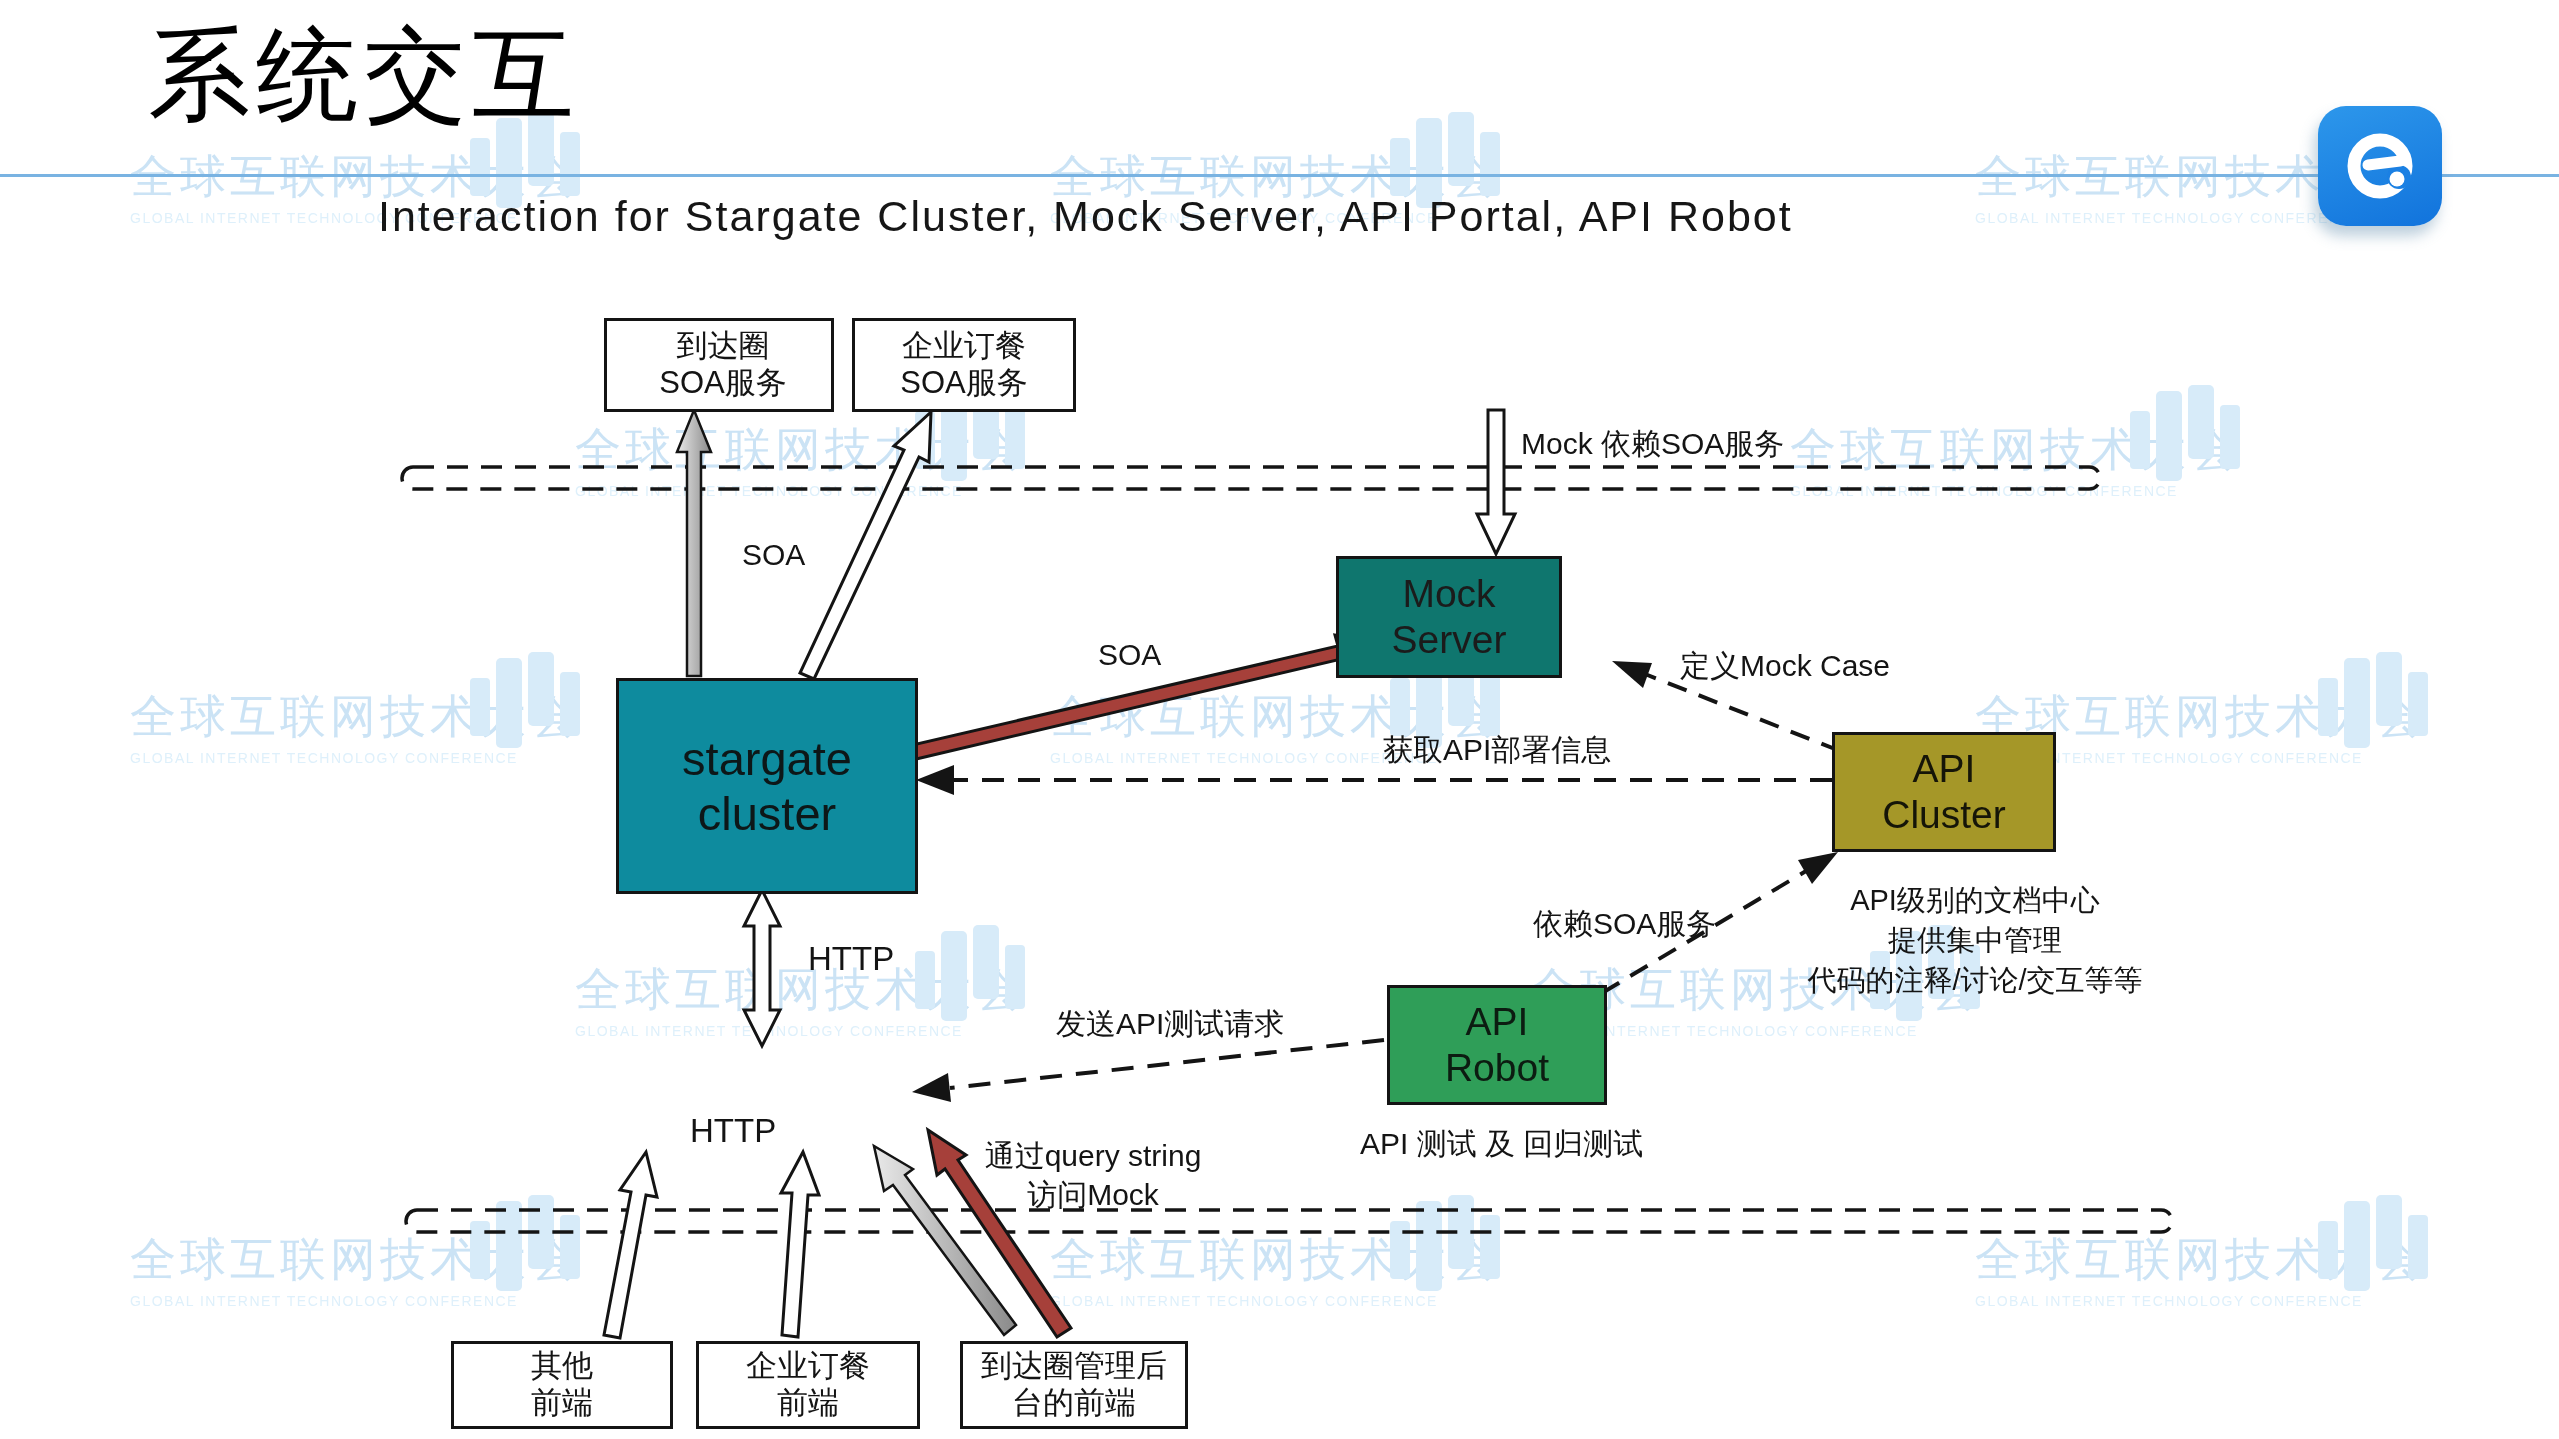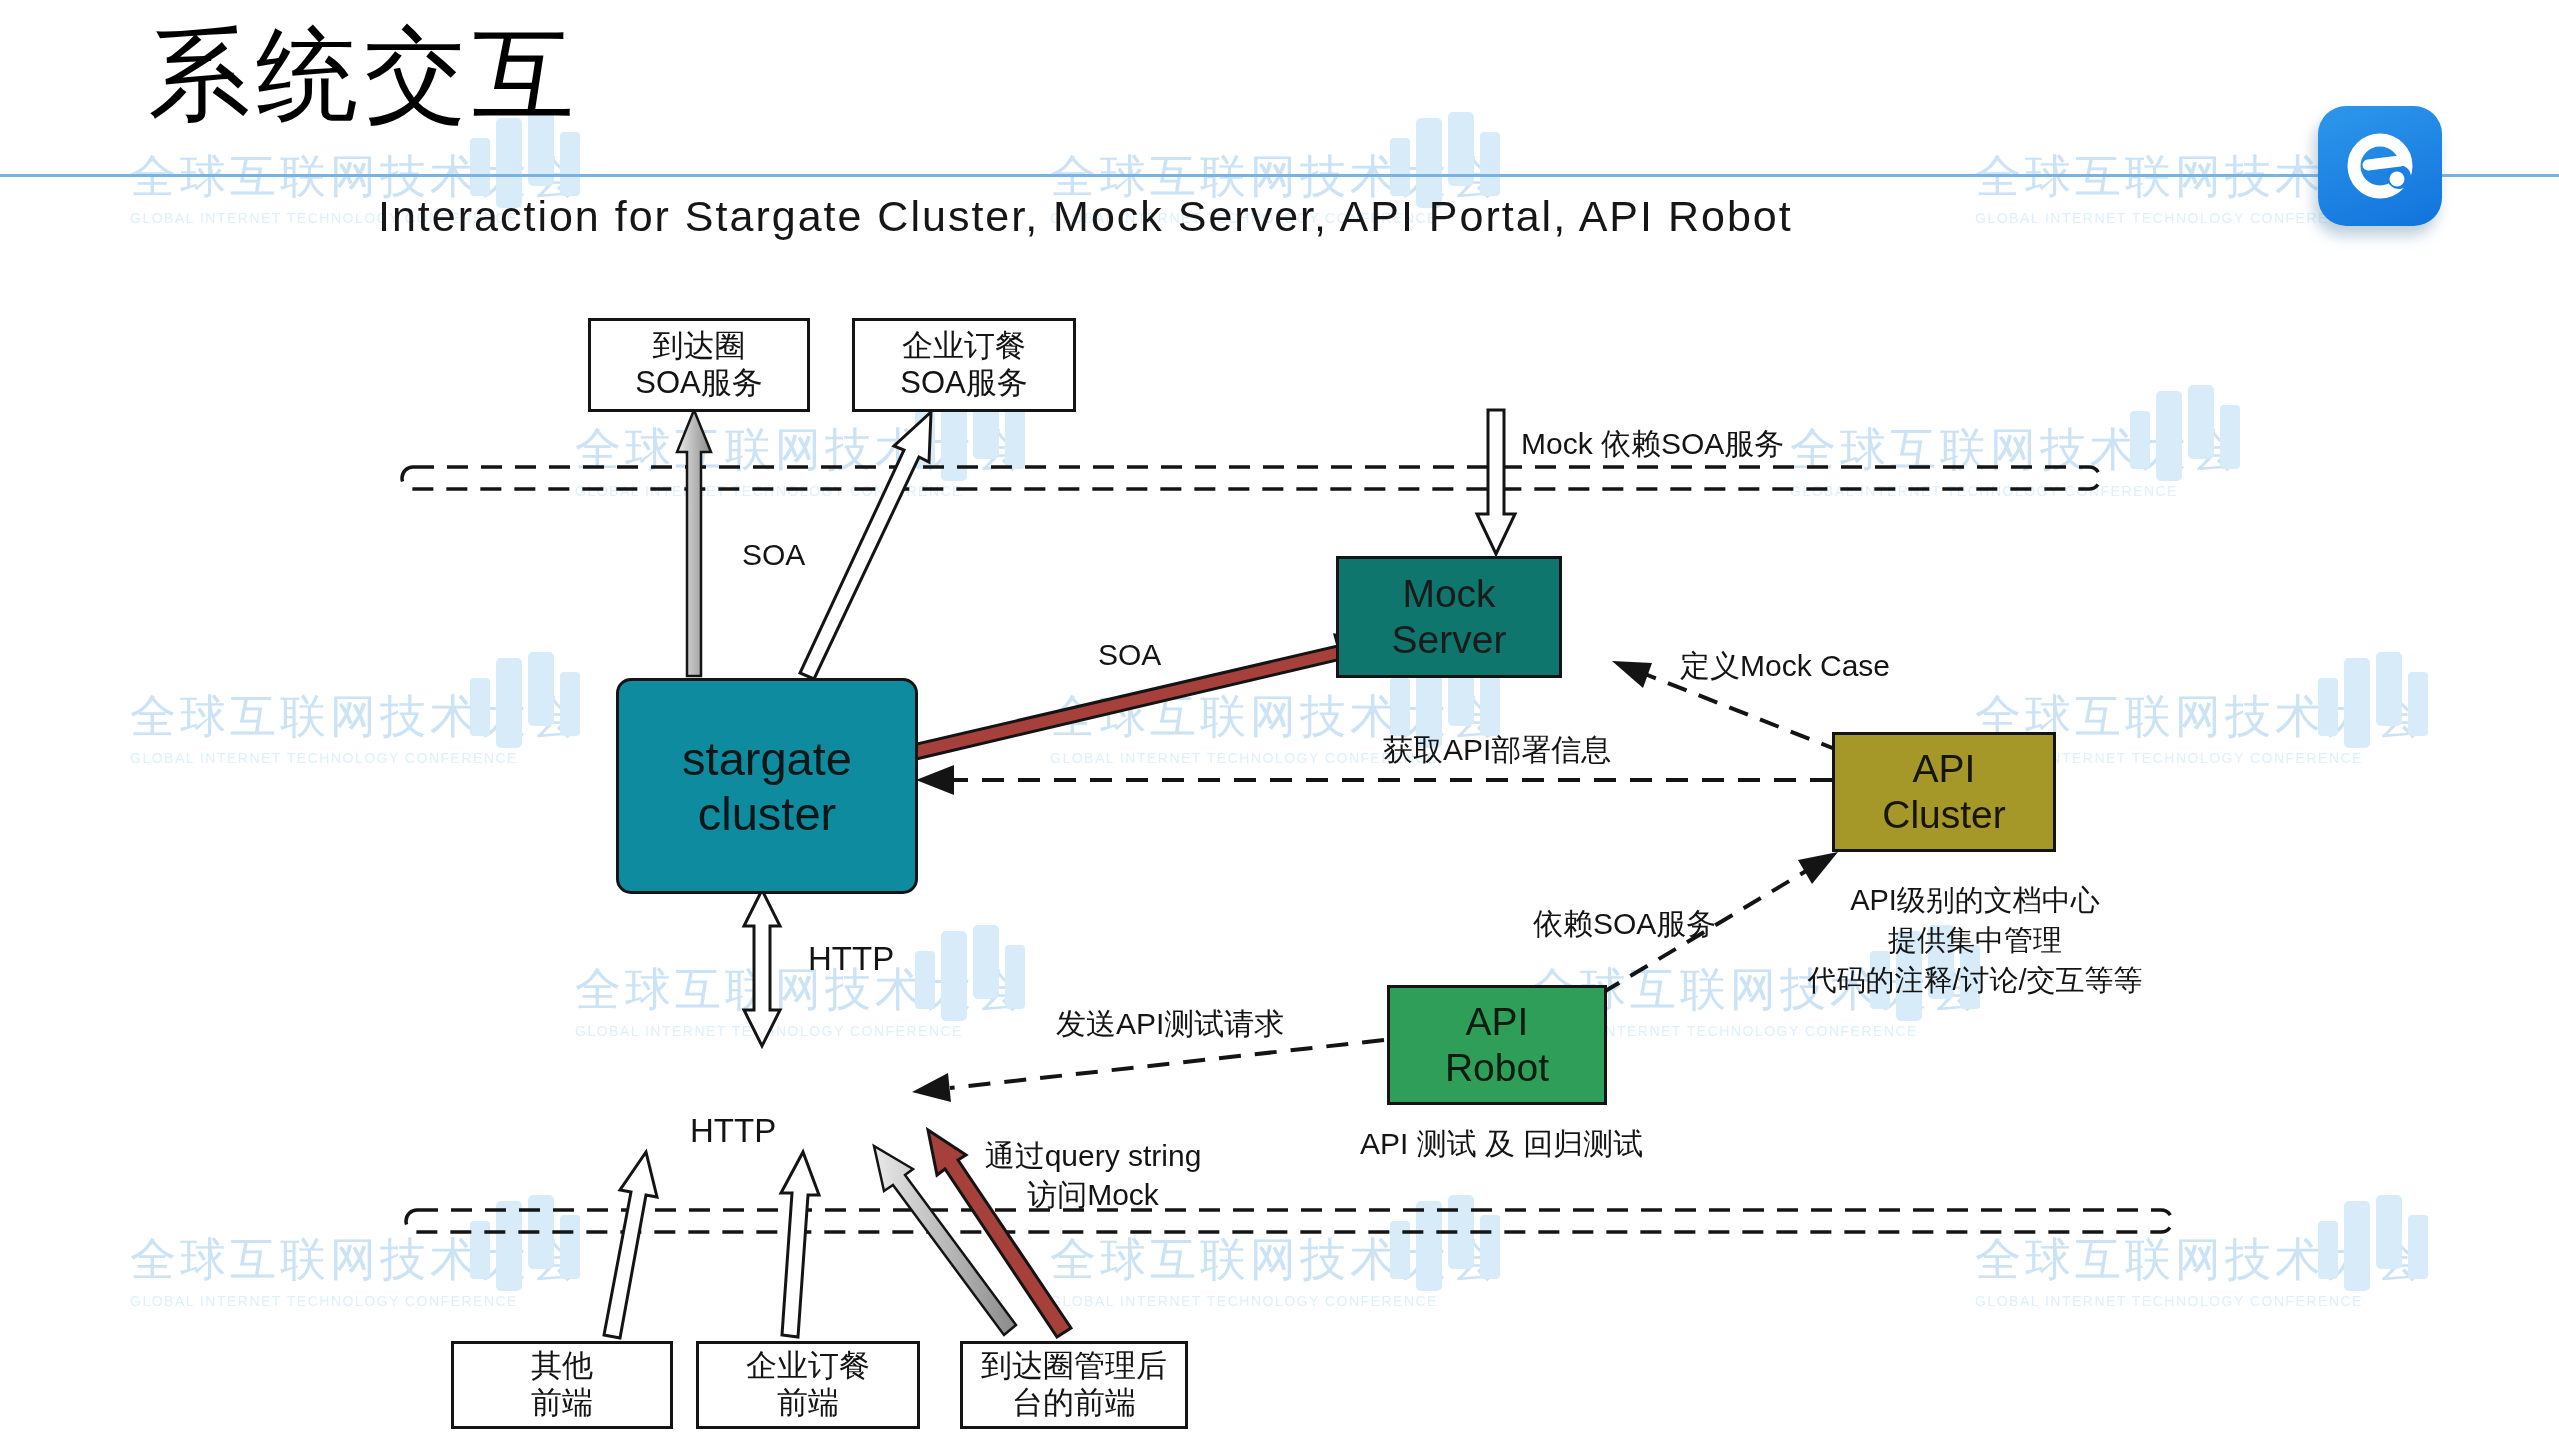--- a/index.html
+++ b/index.html
@@ -20,25 +20,25 @@
   .wm .t{display:block;font-size:46px;letter-spacing:4px;color:#cbe3f5;}
   .wm .s{display:block;font-size:14px;letter-spacing:1.5px;color:#def0fb;margin-top:2px;}
   .wm-icon{position:absolute;}
   .wm-icon rect{fill:#d7ebf9;}
   
   .arrows{position:absolute;left:0;top:0;z-index:2;}
   
   .node{position:absolute;border:3px solid #141414;display:flex;flex-direction:column;
         justify-content:center;align-items:center;text-align:center;z-index:3;background:#fff;line-height:1.18;}
   .node span{display:block;}
-  .n-daoda-soa {left:588px; top:318px; width:216px;height:88px; font-size:31px;}
+  .n-daoda-soa {left:604px; top:318px; width:216px;height:88px; font-size:31px;padding-left:8px;}
   .n-qiye-soa  {left:852px; top:318px; width:218px;height:88px; font-size:31px;}
   .n-other-soa {left:1380px;top:318px; width:218px;height:88px; font-size:31px;}
   .n-mock      {left:1336px;top:556px; width:220px;height:116px;font-size:39px;background:#0f766e;color:#1b1b1b;}
-  .n-stargate  {left:616px; top:678px; width:296px;height:210px;font-size:47px;background:#0e8b9e;color:#0d1718;border-radius:15px;}
+  .n-stargate  {left:616px; top:678px; width:296px;height:210px;font-size:47px;background:#0e8b9e;color:#0d1718;}
   .n-portal    {left:1832px;top:732px; width:218px;height:114px;font-size:39px;background:#a59728;color:#151508;}
   .n-nginx     {left:622px; top:1048px;width:282px;height:88px; font-size:36px;}
   .n-robot     {left:1387px;top:985px; width:214px;height:114px;font-size:39px;background:#2f9e58;color:#0c1c11;}
   .n-qita-fe   {left:451px; top:1341px;width:216px;height:82px; font-size:31px;}
   .n-qiye-fe   {left:696px; top:1341px;width:218px;height:82px; font-size:31px;}
   .n-daoda-fe  {left:960px; top:1341px;width:222px;height:82px; font-size:31px;}
   
   .lbl{position:absolute;font-size:30px;color:#141414;white-space:nowrap;z-index:4;}
   .l-soa-up     {left:742px; top:538px;}
   .l-mock-dep   {left:1521px;top:424px;}

